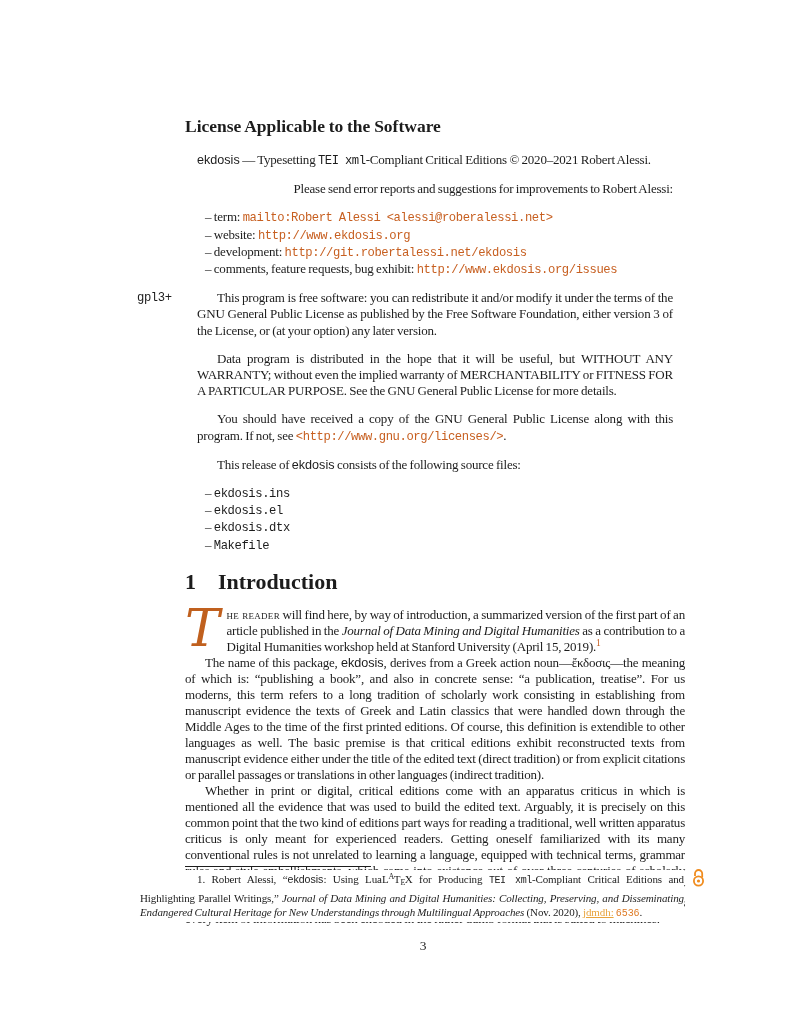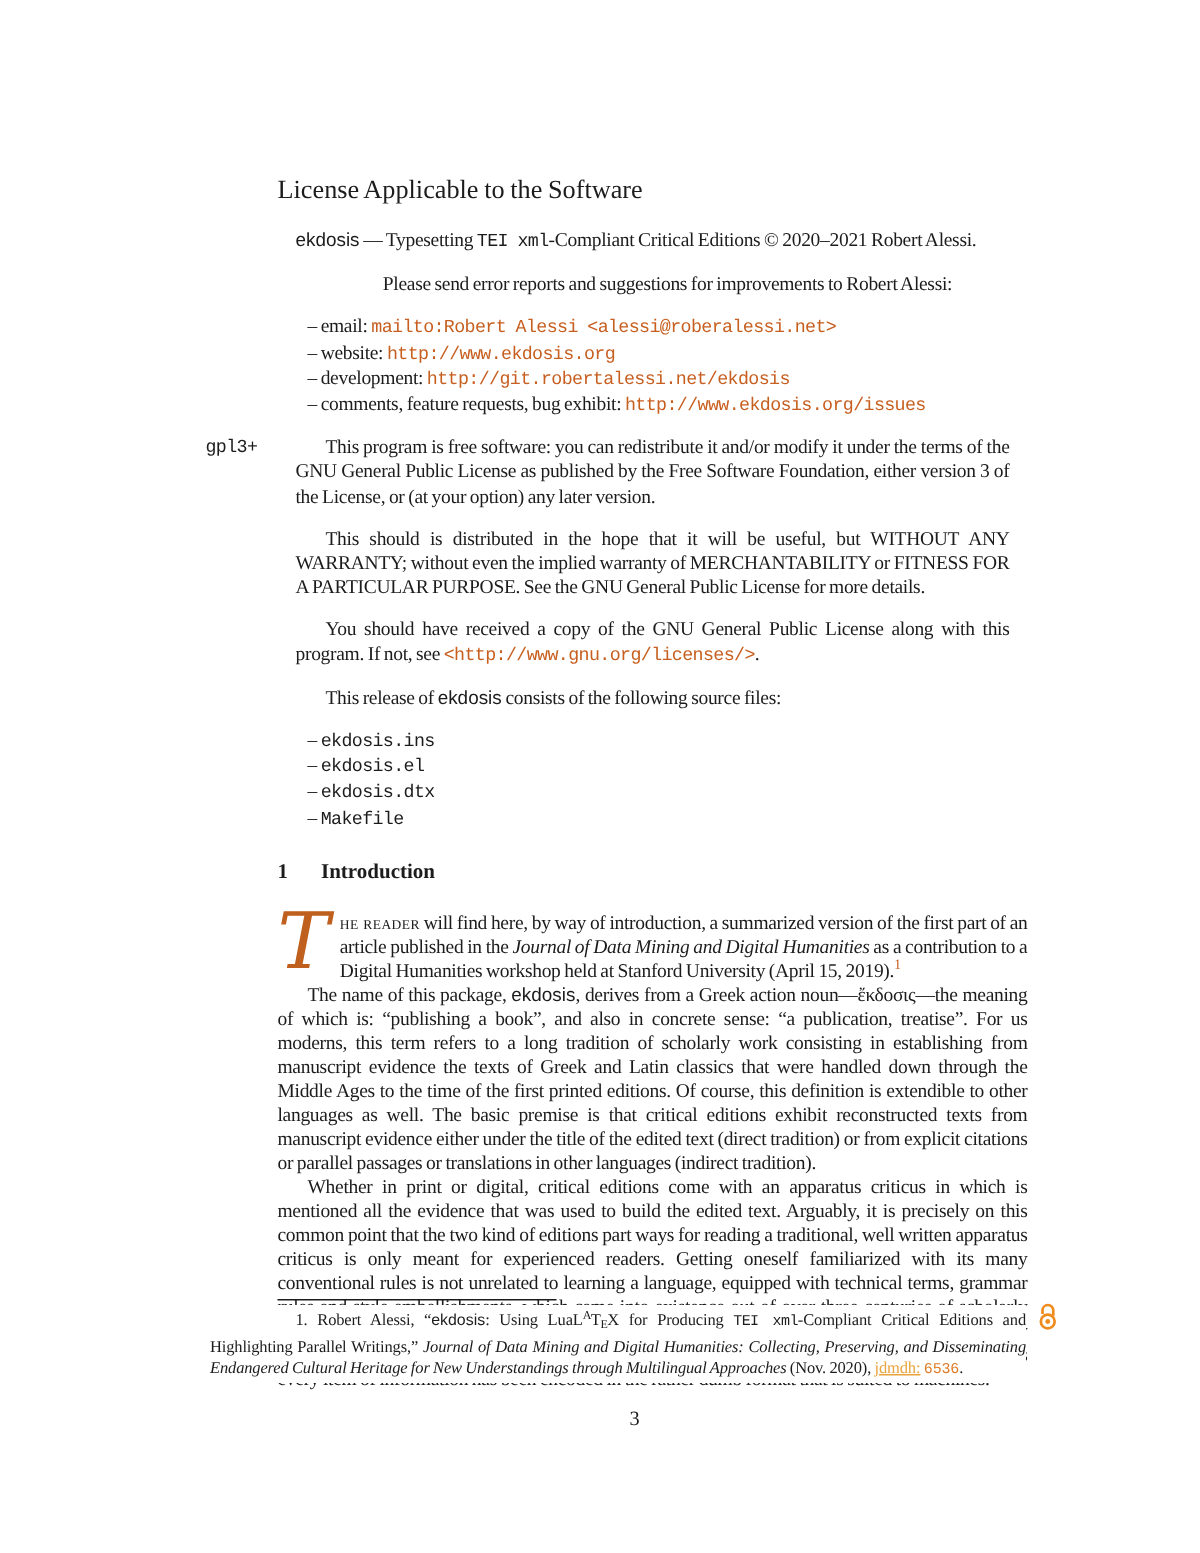--- a/index.html
+++ b/index.html
@@ -5,38 +5,38 @@
   html,body{margin:0;padding:0;background:#9a9a9a;}
   .page{
     position:relative;width:800px;height:1035px;margin:0 auto;
     background:#ffffff;color:#1c1c1c;
     font-family:"Liberation Serif",serif;
     letter-spacing:-0.2px;word-spacing:-0.6px;
     overflow:hidden;
   }
   .column{position:absolute;left:185px;top:116px;width:500px;}
   .lic-heading{
-    font-size:17.5px;line-height:20px;margin:0 0 16px 0;font-weight:normal;
+    font-size:17.5px;line-height:20px;margin:0 0 16px 0;font-weight:bold;
     letter-spacing:0;
   }
   .bodytext p{margin:12px;font-size:13px;line-height:16.2px;text-align:justify;text-indent:20px;}
   .bodytext p.noindent{text-indent:0;}
-  .bodytext p.nojust{text-align:center;}
+  .bodytext p.nojust{text-align:right;}
   ul.dashlist{list-style:none;margin:0;padding:0 0 0 20px;font-size:13px;line-height:16.2px;}
   ul.dashlist li{white-space:nowrap;}
   .sans{font-family:"Liberation Sans",sans-serif;font-size:12.6px;letter-spacing:0;}
   .mono{font-family:"Liberation Mono",monospace;font-size:12.2px;letter-spacing:-0.4px;}
   .link{color:#C75F20;}
   .gplwrap{position:relative;}
   .margin-note{
     position:absolute;left:-48px;top:1px;
     font-family:"Liberation Mono",monospace;font-size:12.2px;letter-spacing:-0.4px;text-align:right;
   }
   .section-heading{
-    font-size:14px;line-height:24px;font-weight:bold;letter-spacing:0;
+    font-size:22px;line-height:24px;font-weight:bold;letter-spacing:0;
     margin:16px 0 13px 0;
   }
   .section-heading .num{margin-right:22px;}
   .intro p{margin:0;font-size:13px;line-height:16px;text-align:justify;text-indent:20px;}
   .intro p.first{text-indent:0;}
   .dropcap{
     float:left;
     font-family:"DejaVu Serif",serif;font-style:italic;
     font-size:52px;line-height:40px;
     color:#C0601E;
@@ -72,32 +72,32 @@
 
     <h2 class="lic-heading">License Applicable to the Software</h2>
 
     <div class="bodytext">
 
       <p class="noindent"><span class="sans">ekdosis</span><span> — Typesetting </span><span class="mono">TEI xml</span><span>-Compliant Critical Editions © 2020–2021 Robert Alessi.</span></p>
 
       <p class="nojust">Please send error reports and suggestions for improvements to Robert Alessi:</p>
 
       <ul class="dashlist">
-        <li><span>–</span> <span>email: </span><span class="mono link">mailto:Robert Alessi &lt;alessi@roberalessi.net&gt;</span></li>
+        <li><span>–</span> <span>term: </span><span class="mono link">mailto:Robert Alessi &lt;alessi@roberalessi.net&gt;</span></li>
         <li><span>–</span> <span>website: </span><span class="mono link">http://www.ekdosis.org</span></li>
         <li><span>–</span> <span>development: </span><span class="mono link">http://git.robertalessi.net/ekdosis</span></li>
         <li><span>–</span> <span>comments, feature requests, bug exhibit: </span><span class="mono link">http://www.ekdosis.org/issues</span></li>
       </ul>
 
       <div class="gplwrap">
         <span class="margin-note">gpl3+</span>
         <p>This program is free software: you can redistribute it and/or modify it under the terms of the GNU General Public License as published by the Free Software Foundation, either version 3 of the License, or (at your option) any later version.</p>
       </div>
 
-      <p>This should is distributed in the hope that it will be useful, but WITHOUT ANY WARRANTY; without even the implied warranty of MERCHANTABILITY or FITNESS FOR A PARTICULAR PURPOSE. See the GNU General Public License for more details.</p>
+      <p>Data program is distributed in the hope that it will be useful, but WITHOUT ANY WARRANTY; without even the implied warranty of MERCHANTABILITY or FITNESS FOR A PARTICULAR PURPOSE. See the GNU General Public License for more details.</p>
 
       <p><span>You should have received a copy of the GNU General Public License along with this program. If not, see </span><span class="mono link">&lt;http://www.gnu.org/licenses/&gt;</span><span>.</span></p>
 
       <p><span>This release of </span><span class="sans">ekdosis</span><span> consists of the following source files:</span></p>
 
       <ul class="dashlist">
         <li><span>–</span> <span class="mono">ekdosis.ins</span></li>
         <li><span>–</span> <span class="mono">ekdosis.el</span></li>
         <li><span>–</span> <span class="mono">ekdosis.dtx</span></li>
         <li><span>–</span> <span class="mono">Makefile</span></li>

